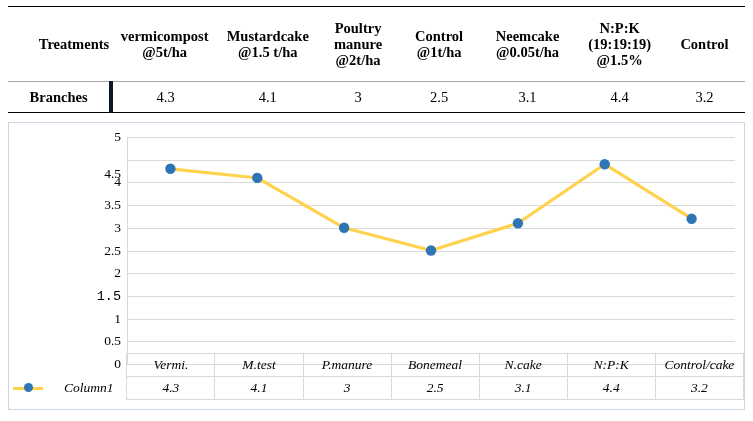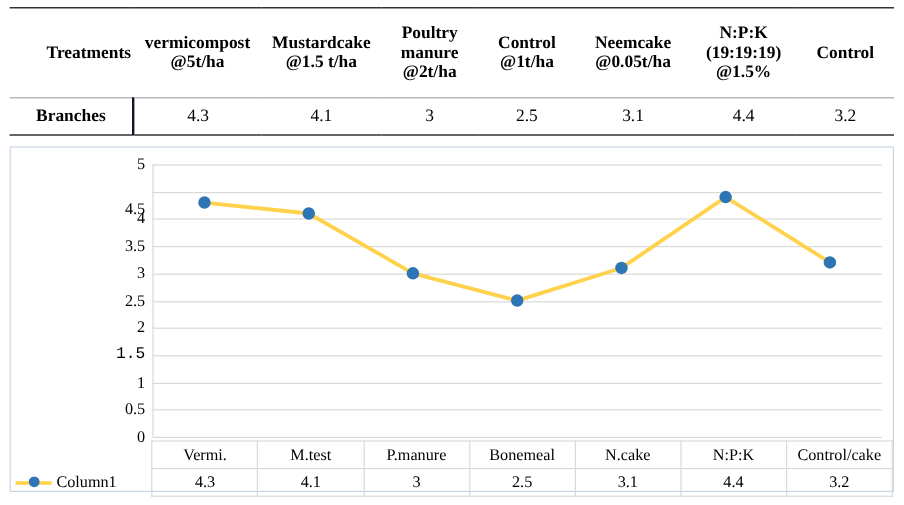--- a/index.html
+++ b/index.html
@@ -49,21 +49,21 @@
     padding-left: 6px;
   }
   tr.value-row td {
     border-bottom: 1.4px solid #000;
     height: 24px;
     font-size: 14.5px;
   }
   tr.value-row td.first-col {
     text-align: center;
     font-weight: bold;
-    border-right: 2px solid #0f172a;
+    border-right: 4px solid #0f172a;
   }
 
   
   #chart-box {
     position: absolute;
     left: 8px;
     top: 122px;
     width: 737px;
     height: 288px;
     border: 1px solid #c9d6e4;
@@ -106,24 +106,25 @@
     position: absolute;
     left: 0;
     top: 0;
     overflow: visible;
   }
 
   
   #bottom-table {
     position: absolute;
     left: 0;
-    top: 244px;
+    top: 230px;
     width: 735px;
     height: 45px;
     box-sizing: border-box;
+    font-style: italic;
   }
   table.chart-table {
     border-collapse: collapse;
     width: 100%;
     table-layout: fixed;
     font-family: "Liberation Serif", serif;
   }
   table.chart-table td {
     border: 1px solid #d9d9d9;
     text-align: center;
@@ -137,21 +138,21 @@
     text-align: left;
     padding-left: 4px;
     white-space: nowrap;
   }
   table.chart-table td.blank-cell {
     border: none;
   }
   .legend-wrap {
     display: flex;
     align-items: center;
-    gap: 4px;
+    gap: 21px;
   }
   .legend-line {
     width: 30px;
     height: 3px;
     background: #ffd24d;
     position: relative;
     flex: none;
   }
   .legend-dot {
     position: absolute;

